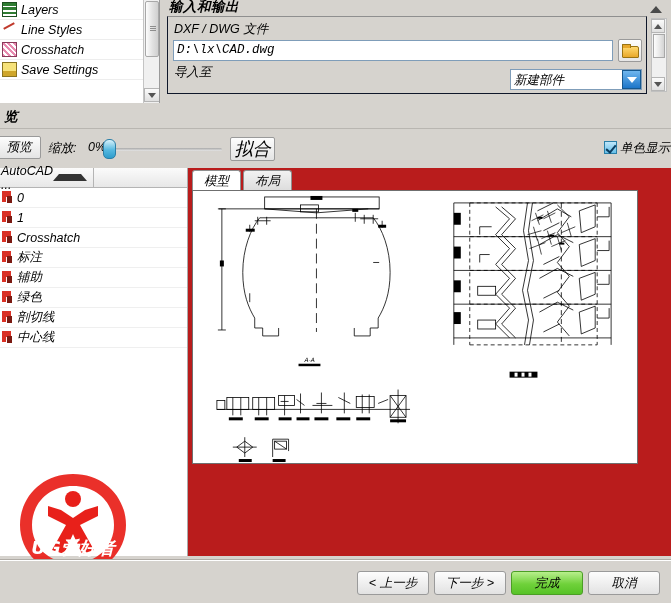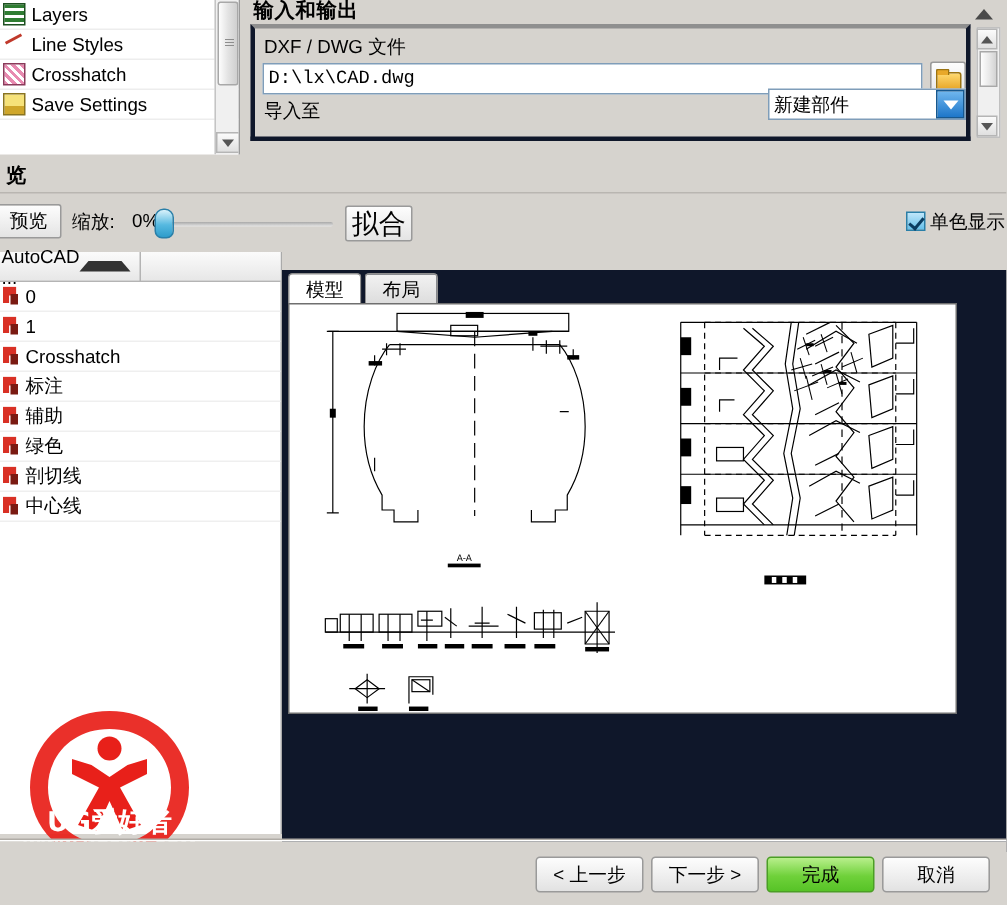--- a/index.html
+++ b/index.html
@@ -5,21 +5,21 @@
   * { box-sizing: border-box; }
   html, body {
     margin: 0; padding: 0;
     width: 671px; height: 603px;
     overflow: hidden;
     background: #d6d3ce;
     font-family: "Liberation Sans", "DejaVu Sans", sans-serif;
     font-size: 12px;
     color: #000;
   }
-  #root { position: relative; width: 671px; height: 494px; }
+  #root { position: relative; width: 671px; height: 494px; font-style: italic; }
 
   
   #opt-panel {
     position: absolute; left: 0; top: 0; width: 160px; height: 103px;
     background: #ffffff; border-right: 1px solid #9a9a9a;
     overflow: hidden;
   }
   .opt-row {
     height: 20px; line-height: 20px;
     display: flex; align-items: center;
@@ -70,21 +70,21 @@
     position:absolute; left:6px; top:-2px; font-size:13.5px; font-weight:bold;
     letter-spacing:.5px;
   }
   #io-collapse {
     position:absolute; right:6px; top:2px; width:18px; height:14px;
     display:flex; align-items:center; justify-content:center; cursor:pointer;
   }
   #io-collapse i{ width:0;height:0;border-left:6px solid transparent;border-right:6px solid transparent;border-bottom:7px solid #4a4a4a; }
   #io-box {
     position:absolute; left:4px; top:16px; right:24px; height:78px;
-    background:#d6d3ce; border:3px solid #0f172a;
+    background:#d6d3ce; border:1px solid #0f172a;
     border-top-color:#8f8f8f;
   }
   #io-inner { position:absolute; inset:2px; }
   .io-label { position:absolute; font-size:12.5px; }
   #lbl-dxf { left:4px; top:2px; }
   #lbl-importto { left:4px; top:45px; }
   #file-input {
     position:absolute; left:3px; top:21px; width:440px; height:21px;
     background:#ffffff; border:1px solid #7f9db9;
     font-family:"Liberation Mono","DejaVu Sans Mono",monospace;
@@ -100,21 +100,21 @@
   .folder-ico { width:16px; height:13px; position:relative; }
   .folder-ico:before{
     content:""; position:absolute; left:0; top:2px; width:15px; height:10px;
     background: linear-gradient(180deg,#ffd970,#e8a82a); border:1px solid #9a7312; border-radius:1px 2px 1px 1px;
   }
   .folder-ico:after{
     content:""; position:absolute; left:0; top:0px; width:7px; height:3px;
     background:#e8a82a; border:1px solid #9a7312; border-bottom:none; border-radius:1px 1px 0 0;
   }
   #importto-combo {
-    position:absolute; left:340px; top:38px; width:132px; height:21px;
+    position:absolute; left:340px; top:50px; width:132px; height:21px;
     background:#ffffff; border:1px solid #7f9db9;
   }
   #importto-text { position:absolute; left:3px; top:1px; font-size:12.5px; line-height:18px; }
   #importto-arrow {
     position:absolute; right:0px; top:0px; width:19px; height:19px;
     background: linear-gradient(180deg,#6fb6ee,#1d76c9);
     border:1px solid #16588f;
     display:flex; align-items:center; justify-content:center;
   }
   #importto-arrow i{ width:0;height:0;border-left:5px solid transparent;border-right:5px solid transparent;border-top:6px solid #fff; }
@@ -197,22 +197,22 @@
     content:""; position:absolute; left:0; top:0; width:9px; height:11px;
     background:#d93025; clip-path: polygon(0 0,100% 0,100% 55%,45% 55%,45% 100%,0 100%);
   }
   .layer-ico:after{
     content:""; position:absolute; left:5px; top:5px; width:5px; height:7px;
     background:#7a1a12;
   }
 
   
   #right-area {
-    position:absolute; left:188px; top:180px; width:483px; height:388px;
-    background:#0f172a;
+    position:absolute; left:188px; top:168px; width:483px; height:388px;
+    background:#b91c1c;
   }
   #tabs { position:absolute; left:4px; top:1px; height:22px; display:flex; align-items:flex-end; }
   .tab {
     height:21px; padding:0 11px; font-size:12.5px; line-height:20px;
     border:1px solid #909090; border-bottom:none;
     border-radius:3px 3px 0 0; cursor:pointer; margin-right:2px;
   }
   .tab.active { background:#ffffff; position:relative; top:1px; height:22px; }
   .tab.inactive { background: linear-gradient(180deg,#f2f2f2,#dcdcdc); }
   #canvas-wrap {

